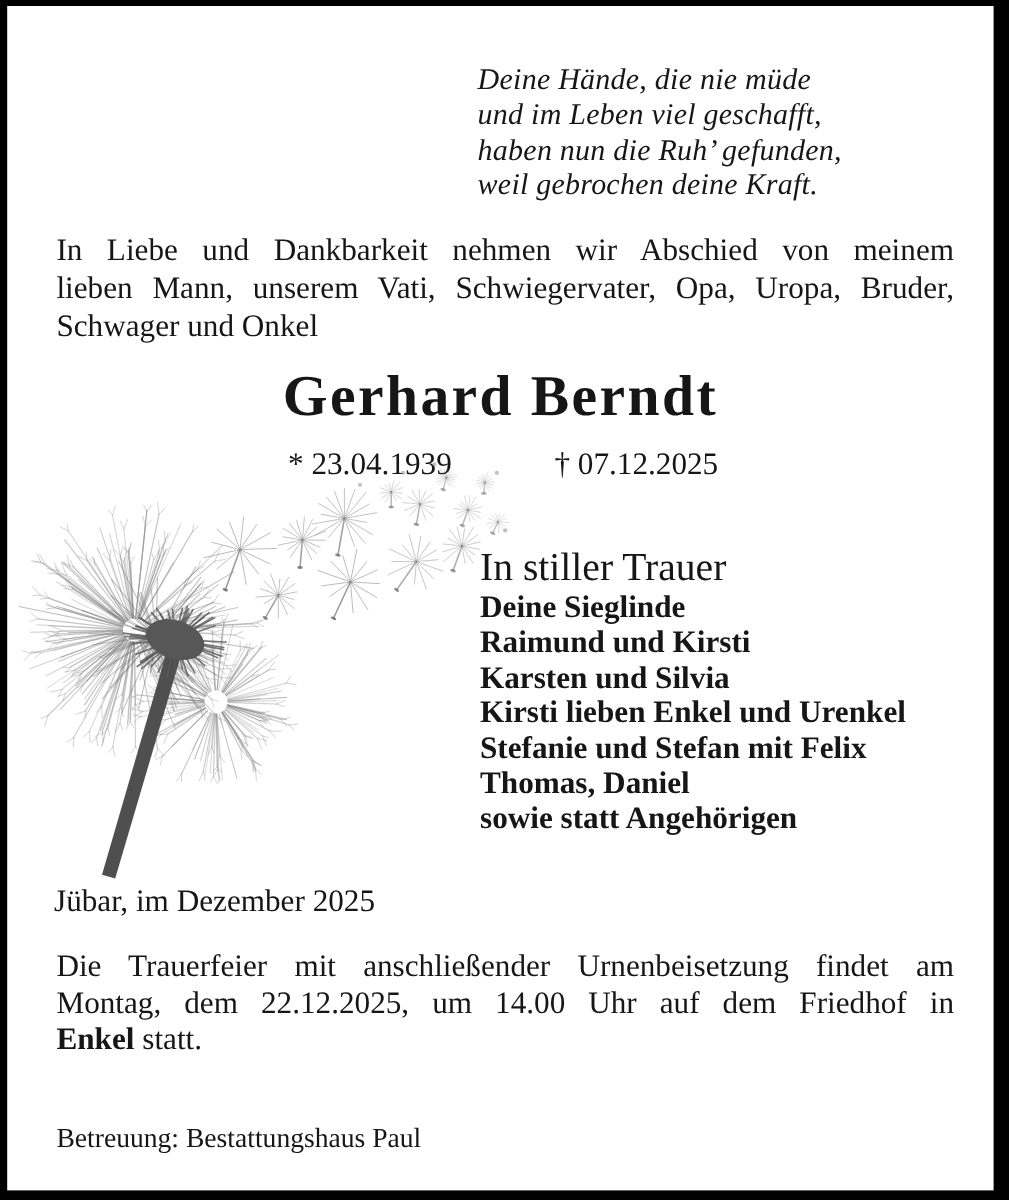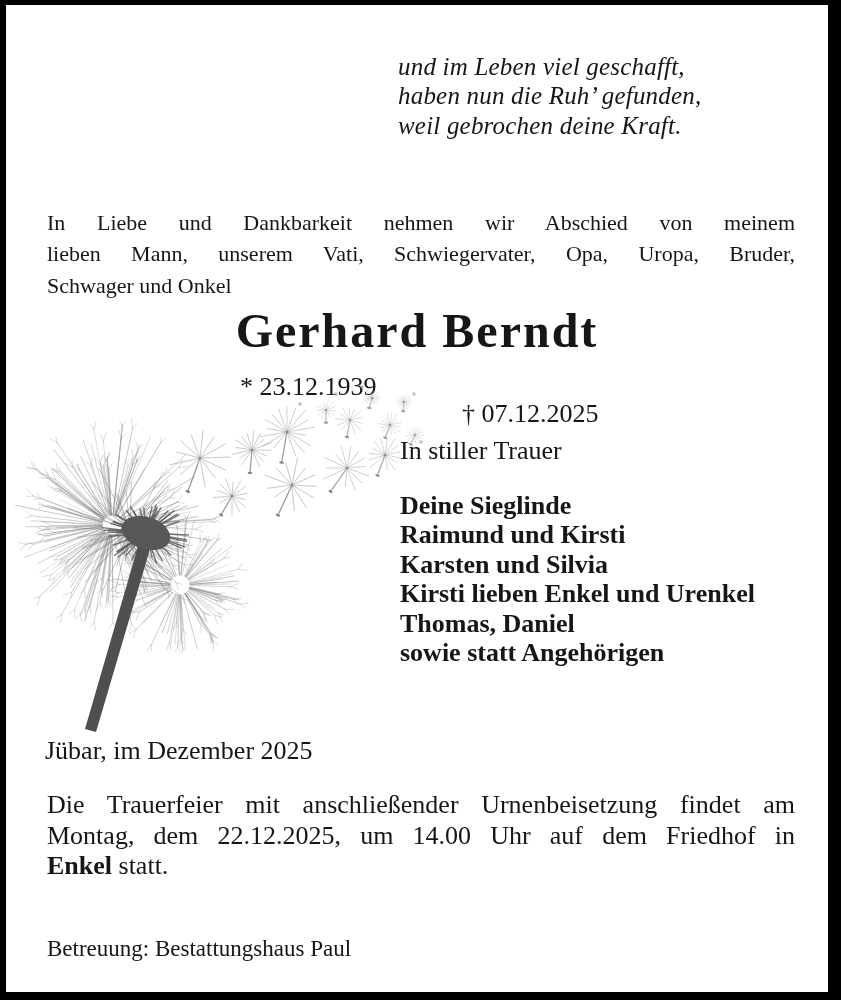--- a/index.html
+++ b/index.html
@@ -22,40 +22,40 @@
   .frame-right  { left: 828px; top: 0; width: 13px; height: 1000px; }
 
   .poem {
     position: absolute; left: 398px; top: 52px;
     font-style: italic; font-size: 25px; line-height: 29.4px;
     letter-spacing: 0.2px;
   }
 
   .intro {
     position: absolute; left: 47px; top: 193px; width: 748px;
-    font-size: 22px; line-height: 31.3px; margin-top: 14px;
+    font-size: 26px; line-height: 31.3px;
   }
   .jline { text-align: justify; text-align-last: justify; }
 
   .deceased-name {
     position: absolute; left: 6px; top: 303px; width: 822px;
     text-align: center;
     font-size: 48px; font-weight: bold; letter-spacing: 2px;
     line-height: 1.15;
   }
 
   .dates { position: absolute; left: 0; top: 372px; width: 841px; font-size: 26px; }
   .birth-date { position: absolute; left: 240px; top: 0; }
-  .death-date { position: absolute; left: 462px; top: 0; margin-top: 27px; }
+  .death-date { position: absolute; left: 462px; top: 0; }
 
   .dandelion { position: absolute; left: 0px; top: 380px; width: 430px; height: 365px; }
 
   .mourning-header {
-    position: absolute; left: 400px; top: 436px;
-    font-size: 26px;
+    position: absolute; left: 400px; top: 455px;
+    font-size: 33px;
   }
   .mourners {
     position: absolute; left: 400px; top: 491px;
     font-size: 26px; font-weight: bold; line-height: 29.4px;
     list-style: none;
   }
 
   .dateline {
     position: absolute; left: 45px; top: 736px;
     font-size: 26px;
@@ -76,35 +76,36 @@
 <body>
 
 <div class="page">
 
   <div class="frame frame-top"></div>
   <div class="frame frame-bottom"></div>
   <div class="frame frame-left"></div>
   <div class="frame frame-right"></div>
 
   <div class="poem">
+    <div>Deine Hände, die nie müde</div>
     <div>und im Leben viel geschafft,</div>
     <div>haben nun die Ruh’ gefunden,</div>
     <div>weil gebrochen deine Kraft.</div>
   </div>
 
   <div class="intro">
     <div class="jline">In Liebe und Dankbarkeit nehmen wir Abschied von meinem</div>
     <div class="jline">lieben Mann, unserem Vati, Schwiegervater, Opa, Uropa, Bruder,</div>
     <div>Schwager und Onkel</div>
   </div>
 
   <div class="deceased-name">Gerhard Berndt</div>
 
   <div class="dates">
-    <span class="birth-date">* 23.12.1939</span>
+    <span class="birth-date">* 23.04.1939</span>
     <span class="death-date">† 07.12.2025</span>
   </div>
 
   <div class="dandelion">
     <svg id="dandelion-svg" width="430" height="365" viewBox="0 0 430 365" xmlns="http://www.w3.org/2000/svg">
         <line x1="108.64250829833503" y1="135.58048570927085" x2="91.37263061420234" y2="87.12947701007954" stroke="#8f8f8f" stroke-width="0.9" stroke-opacity="0.3171574381180107" stroke-linecap="round"></line>
         <line x1="91.37263061420234" y1="87.12947701007954" x2="85.56048767730104" y2="80.86691835343593" stroke="#9a9a9a" stroke-width="0.8" stroke-opacity="0.45" stroke-linecap="round"></line>
         <line x1="91.37263061420234" y1="87.12947701007954" x2="92.14561413238594" y2="77.91503838001626" stroke="#9a9a9a" stroke-width="0.8" stroke-opacity="0.45" stroke-linecap="round"></line>
         <line x1="103.12171226566282" y1="149.60173955220392" x2="38.212065723205896" y2="183.24530875742084" stroke="#8f8f8f" stroke-width="0.9" stroke-opacity="0.45276790810748935" stroke-linecap="round"></line>
         <line x1="111.27350724686492" y1="154.97357550127546" x2="106.26141104233582" y2="223.78158452794327" stroke="#8f8f8f" stroke-width="0.9" stroke-opacity="0.4771217124536633" stroke-linecap="round"></line>
@@ -953,20 +954,21 @@
         <circle cx="421" cy="62" r="1.8" fill="#9a9a9a" fill-opacity="0.6"></circle>
       </svg>
   </div>
 
   <div class="mourning-header">In stiller Trauer</div>
   <ul class="mourners">
     <li>Deine Sieglinde</li>
     <li>Raimund und Kirsti</li>
     <li>Karsten und Silvia</li>
     <li>Kirsti lieben Enkel und Urenkel</li>
+    <li>Stefanie und Stefan mit Felix</li>
     <li>Thomas, Daniel</li>
     <li>sowie statt Angehörigen</li>
   </ul>
 
   <div class="dateline">Jübar, im Dezember 2025</div>
 
   <div class="funeral">
     <div class="jline">Die Trauerfeier mit anschließender Urnenbeisetzung findet am</div>
     <div class="jline">Montag, dem 22.12.2025, um 14.00 Uhr auf dem Friedhof in</div>
     <div><span class="bold">Enkel</span><span> statt.</span></div>

